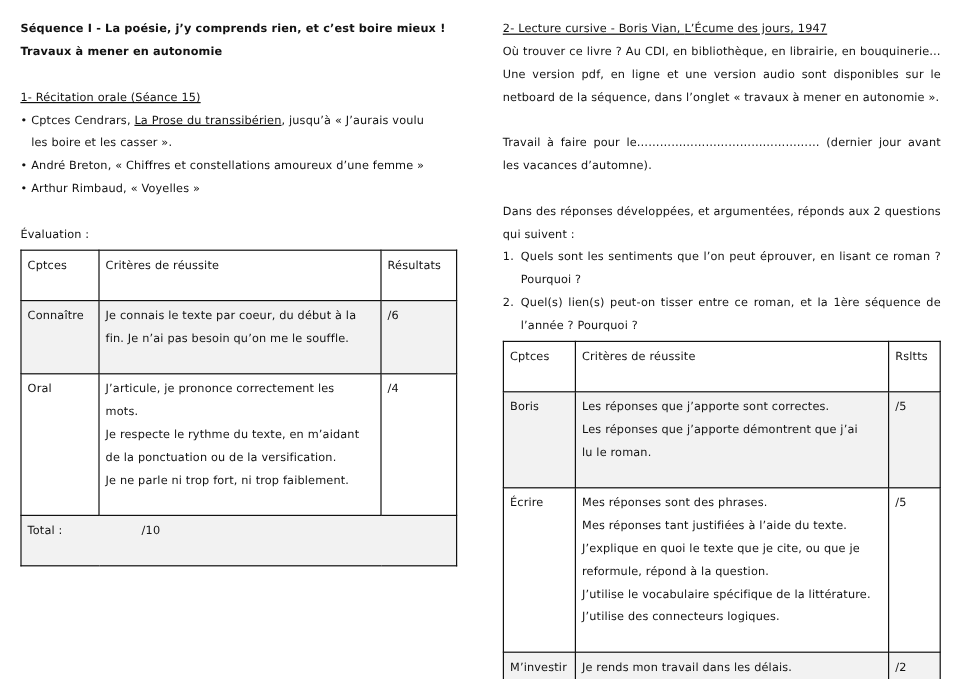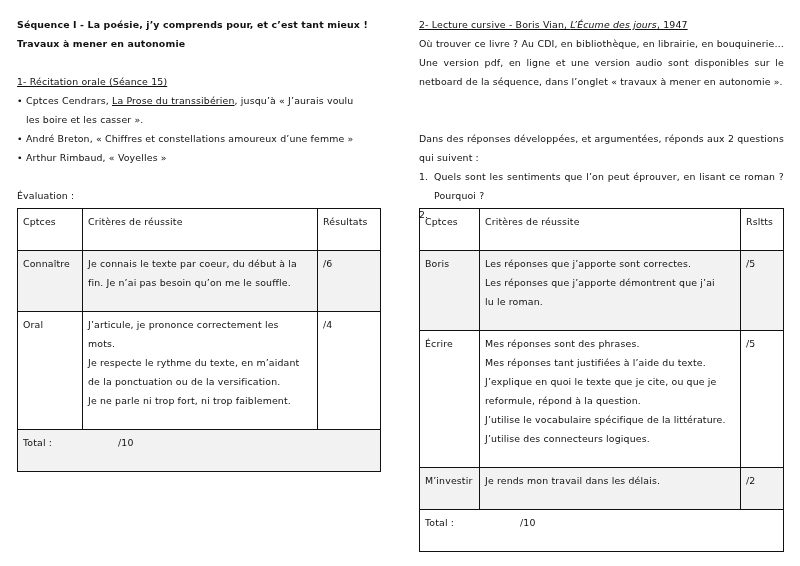--- a/index.html
+++ b/index.html
@@ -10,21 +10,21 @@
     font-size: 9.4px;
     color: #111111;
     letter-spacing: 0.15px;
   }
   .col { position: absolute; top: 15px; }
   .col-left { left: 17px; width: 364px; }
   .col-right { left: 419px; width: 365px; }
   .line { line-height: 19px; height: 19px; white-space: nowrap; }
   .bold { font-weight: bold; }
   .u { text-decoration: underline; }
-  .it { font-style: italic; }
+  .it { }
   .blank { height: 19px; }
   .justify { text-align: justify; line-height: 19px; }
   .bullets { list-style: none; }
   .bullets li { position: relative; padding-left: 9px; line-height: 19px; }
   .bullets li .dot { position: absolute; left: 0; top: 0; }
   .numbered { list-style: none; }
   .numbered li { position: relative; padding-left: 15px; line-height: 19px; text-align: justify; }
   .numbered li .num { position: absolute; left: 0; top: 0; }
 
   table.grid {
@@ -38,21 +38,21 @@
     padding: 3px 5px 19px 5px;
     line-height: 19px;
   }
   tr.shaded td { background: #f2f2f2; margin-top: 40px; }
   .total-label { display: inline-block; width: 95px; }
 </style>
 </head>
 <body>
 
 <div class="col col-left">
-  <div class="line bold">Séquence I - La poésie, j’y comprends pour, et c’est tant mieux !</div>
+  <div class="line bold">Séquence I - La poésie, j’y comprends rien, et c’est boire mieux !</div>
   <div class="line bold">Travaux à mener en autonomie</div>
   <div class="blank"></div>
   <div class="line u">1- Récitation orale (Séance 15)</div>
   <ul class="bullets">
     <li>
       <span class="dot">•</span>
       <span>Cptces Cendrars, </span><span class="u it-none">La Prose du transsibérien</span><span>, jusqu’à «  J’aurais voulu</span><br>
       <span>les boire et les casser  ».</span>
     </li>
     <li>
@@ -104,29 +104,31 @@
       </td>
     </tr>
   </tbody>
     </table>
 </div>
 
 <div class="col col-right">
   <div class="line u"><span>2- Lecture cursive - Boris Vian, </span><span class="it">L’Écume des jours</span><span>, 1947</span></div>
   <p class="justify">Où trouver ce livre ? Au CDI, en bibliothèque, en librairie, en bouquinerie… Une version pdf, en ligne et une version audio sont disponibles sur le netboard de la séquence, dans l’onglet «  travaux à mener en autonomie  ».</p>
   <div class="blank"></div>
+  <p class="justify">Travail à faire pour le………………………………………… (dernier jour avant les vacances d’automne).</p>
   <div class="blank"></div>
   <p class="justify">Dans des réponses développées, et argumentées, réponds aux 2 questions qui suivent :</p>
   <ol class="numbered">
     <li>
       <span class="num">1.</span>
       <span>Quels sont les sentiments que l’on peut éprouver, en lisant ce roman ? Pourquoi ?</span>
     </li>
     <li>
       <span class="num">2.</span>
+      <span>Quel(s) lien(s) peut-on tisser entre ce roman, et la 1ère séquence de l’année ? Pourquoi ?</span>
     </li>
   </ol>
 
   <table class="grid" style="margin-top:3px;">
     <colgroup>
       <col style="width:60px;">
       <col style="width:261px;">
       <col style="width:43px;">
     </colgroup>
     <tbody>

